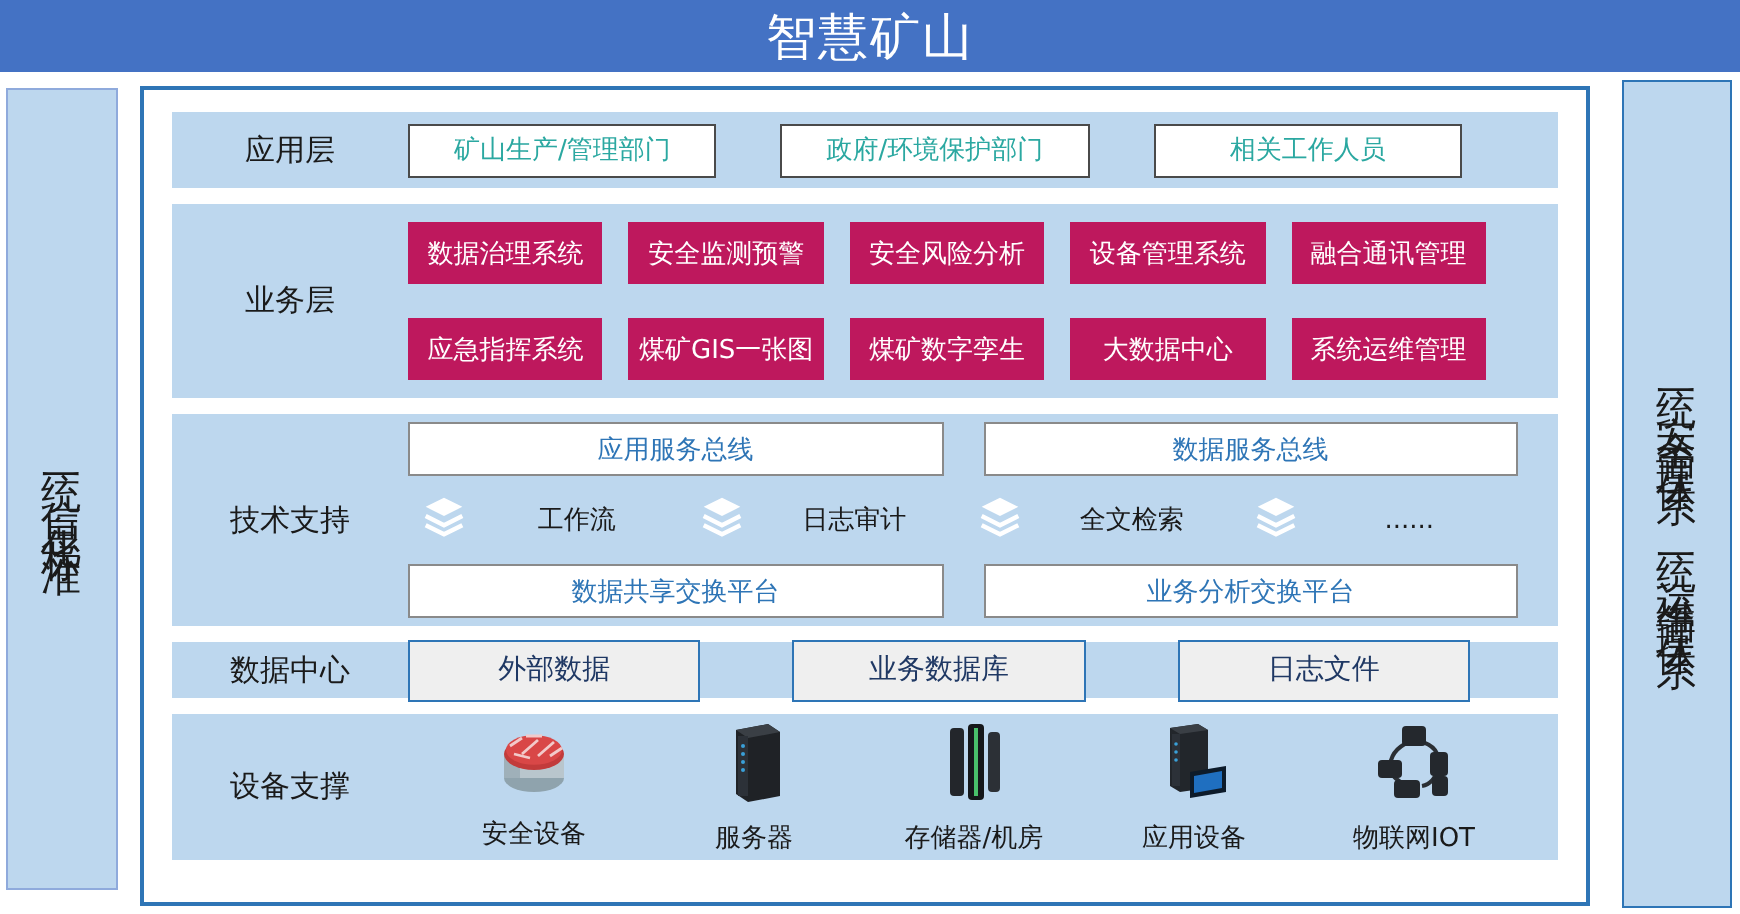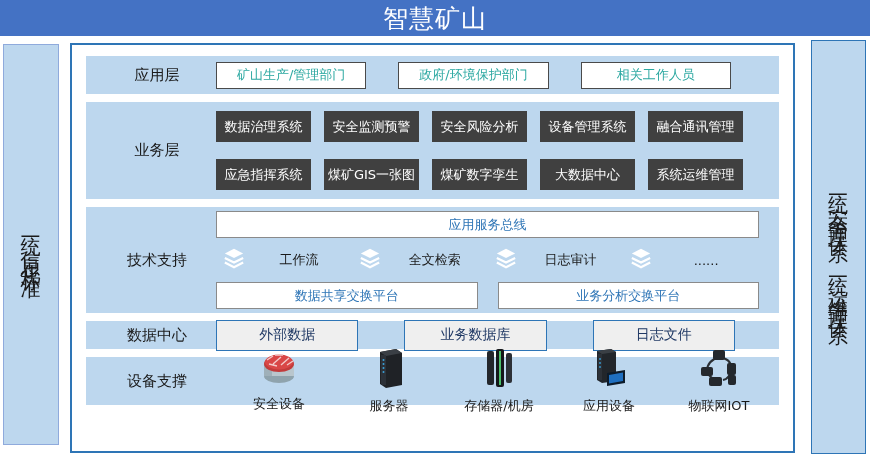--- a/index.html
+++ b/index.html
@@ -30,41 +30,41 @@
   }
   
   .main-frame {
     position: absolute; left: 70px; top: 43px; width: 725px; height: 410px;
     background: #ffffff; border: 2px solid #2E75B6;
     padding: 11px 14px; display: flex; flex-direction: column; gap: 8px;
   }
   .layer-row { background: #BDD7EE; display: flex; align-items: center; }
   .layer-label {
     width: 118px; flex-shrink: 0; text-align: center;
-    font-size: 15px; color: #1a1a1a; margin-left: 12px;
+    font-size: 15px; color: #1a1a1a;
   }
   .row-app    { height: 38px; }
   .row-biz    { height: 97px; }
   .row-tech   { height: 106px; }
   .row-data   { height: 28px; }
-  .row-device { height: 48px; }
+  .row-device { height: 73px; }
   
   .app-items { flex: 1; display: flex; gap: 32px; margin-right: 48px; }
   .app-box {
     flex: 1; height: 27px; background: #ffffff; border: 1px solid #4a4a4a;
     color: #2BA8A1; font-size: 13px;
     display: flex; align-items: center; justify-content: center;
   }
   
   .biz-grid {
     flex: 1; margin-right: 36px;
     display: grid; grid-template-columns: repeat(5, 1fr); gap: 17px 13px;
   }
   .biz-btn {
-    background: #404040; color: #ffffff; font-size: 13px; height: 31px;
+    background: #be185d; color: #ffffff; font-size: 13px; height: 31px;
     display: flex; align-items: center; justify-content: center;
   }
   
   .tech-col { flex: 1; display: flex; flex-direction: column; gap: 9px; margin-right: 20px; }
   .tech-pair { display: flex; gap: 20px; }
   .tech-box {
     flex: 1; height: 27px; background: #ffffff; border: 1px solid #8a8a8a;
     color: #2E75B6; font-size: 13px;
     display: flex; align-items: center; justify-content: center;
   }
@@ -125,51 +125,52 @@
       <div class="biz-btn">大数据中心</div>
       <div class="biz-btn">系统运维管理</div>
     </div>
   </div>
 
   <div class="layer-row row-tech">
     <div class="layer-label">技术支持</div>
     <div class="tech-col">
       <div class="tech-pair">
         <div class="tech-box">应用服务总线</div>
+        <div class="tech-box">数据服务总线</div>
       </div>
       <div class="tech-mid">
         <div class="mid-item">
           <span class="glyph">
             <svg width="24" height="22" viewBox="0 0 24 24">
                 <path d="M12 2 L22 7 12 12 2 7 Z" fill="#ffffff"></path>
                 <path d="M2 12 L12 17 22 12" fill="none" stroke="#ffffff" stroke-width="2.4"></path>
                 <path d="M2 17 L12 22 22 17" fill="none" stroke="#ffffff" stroke-width="2.4"></path>
               </svg>
           </span>
           <span class="mid-label">工作流</span>
         </div>
         <div class="mid-item">
           <span class="glyph">
             <svg width="24" height="22" viewBox="0 0 24 24">
                 <path d="M12 2 L22 7 12 12 2 7 Z" fill="#ffffff"></path>
                 <path d="M2 12 L12 17 22 12" fill="none" stroke="#ffffff" stroke-width="2.4"></path>
                 <path d="M2 17 L12 22 22 17" fill="none" stroke="#ffffff" stroke-width="2.4"></path>
               </svg>
           </span>
+          <span class="mid-label">日志审计</span>
+        </div>
+        <div class="mid-item">
+          <span class="glyph">
+            <svg width="24" height="22" viewBox="0 0 24 24">
+                <path d="M12 2 L22 7 12 12 2 7 Z" fill="#ffffff"></path>
+                <path d="M2 12 L12 17 22 12" fill="none" stroke="#ffffff" stroke-width="2.4"></path>
+                <path d="M2 17 L12 22 22 17" fill="none" stroke="#ffffff" stroke-width="2.4"></path>
+              </svg>
+          </span>
           <span class="mid-label">全文检索</span>
-        </div>
-        <div class="mid-item">
-          <span class="glyph">
-            <svg width="24" height="22" viewBox="0 0 24 24">
-                <path d="M12 2 L22 7 12 12 2 7 Z" fill="#ffffff"></path>
-                <path d="M2 12 L12 17 22 12" fill="none" stroke="#ffffff" stroke-width="2.4"></path>
-                <path d="M2 17 L12 22 22 17" fill="none" stroke="#ffffff" stroke-width="2.4"></path>
-              </svg>
-          </span>
-          <span class="mid-label">日志审计</span>
         </div>
         <div class="mid-item">
           <span class="glyph">
             <svg width="24" height="22" viewBox="0 0 24 24">
                 <path d="M12 2 L22 7 12 12 2 7 Z" fill="#ffffff"></path>
                 <path d="M2 12 L12 17 22 12" fill="none" stroke="#ffffff" stroke-width="2.4"></path>
                 <path d="M2 17 L12 22 22 17" fill="none" stroke="#ffffff" stroke-width="2.4"></path>
               </svg>
           </span>
           <span class="mid-label">......</span>

